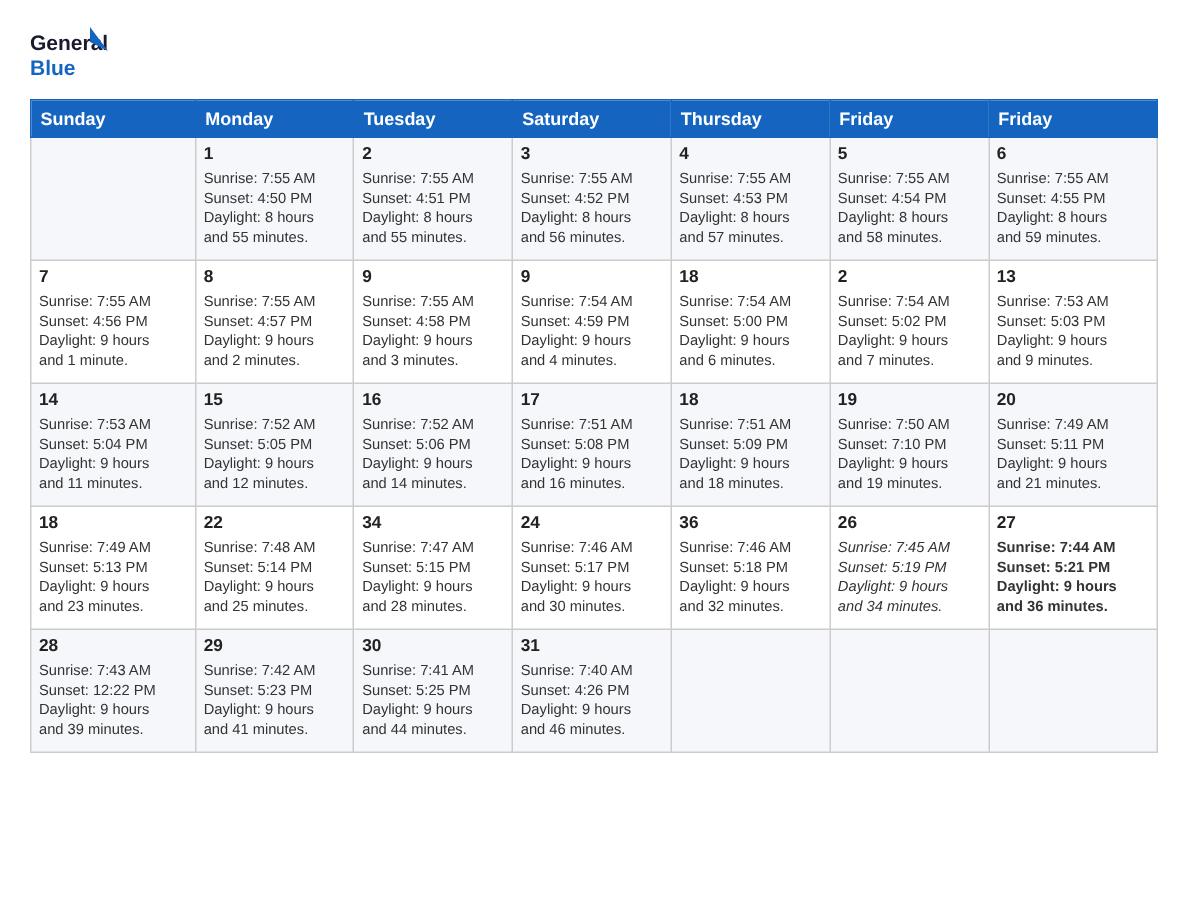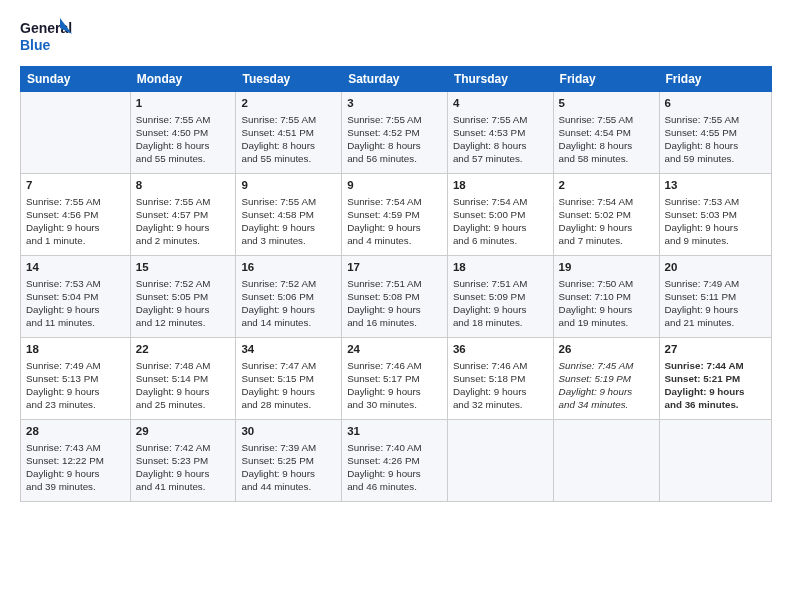--- a/index.html
+++ b/index.html
@@ -319,21 +319,21 @@
           </td>
           <td>
             <span class="day-num">29</span>
             <div class="day-info" style="white-space: pre-line;">Sunrise: 7:42 AM
 Sunset: 5:23 PM
 Daylight: 9 hours
 and 41 minutes.</div>
           </td>
           <td>
             <span class="day-num">30</span>
-            <div class="day-info" style="white-space: pre-line;">Sunrise: 7:39 AM
+            <div class="day-info" style="white-space: pre-line;">Sunrise: 7:41 AM
 Sunset: 5:25 PM
 Daylight: 9 hours
 and 44 minutes.</div>
           </td>
           <td>
             <span class="day-num">31</span>
             <div class="day-info" style="white-space: pre-line;">Sunrise: 7:40 AM
 Sunset: 4:26 PM
 Daylight: 9 hours
 and 46 minutes.</div>

